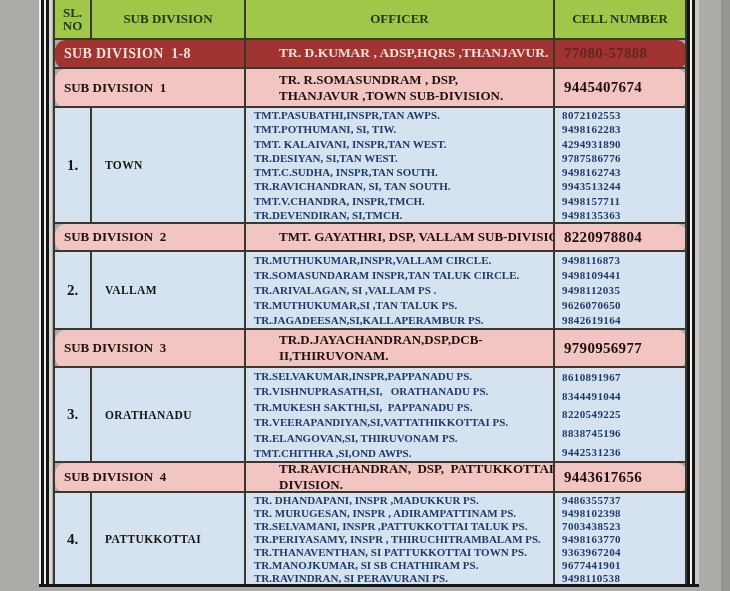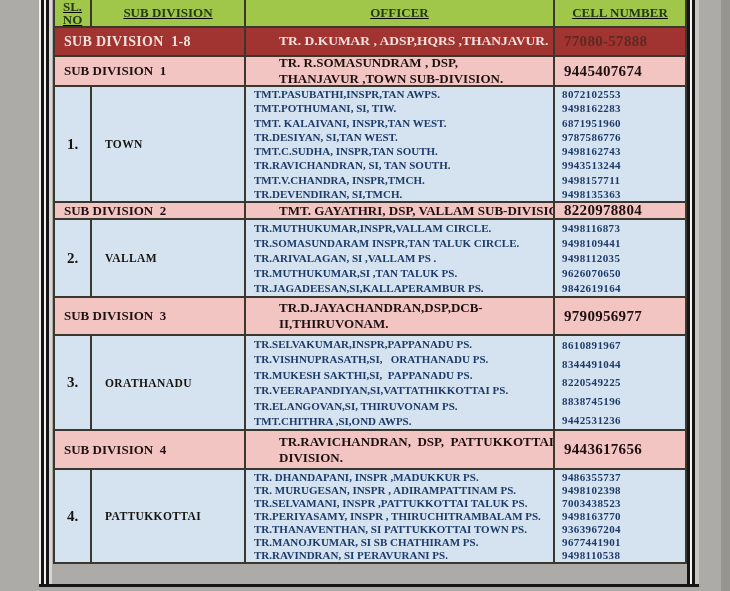--- a/index.html
+++ b/index.html
@@ -20,26 +20,26 @@
 
   
   .doc-table{position:absolute;left:53px;top:0;width:632px;border-left:2px solid var(--border,#3A372F);}
   .row{display:grid;}
   .row.cols4{grid-template-columns:37px 154px 309px 132px;}
   .row.cols3{grid-template-columns:191px 309px 132px;}
   .cell{box-sizing:border-box;border-right:2px solid var(--border,#3A372F);
         border-bottom:2px solid var(--border,#3A372F);overflow:hidden;}
 
   
-  .hdr-row{height:28px;background:var(--green,#A0C64A);text-decoration:underline;}
+  .hdr-row{height:40px;background:var(--green,#A0C64A);}
   .hdr{display:flex;align-items:center;justify-content:center;text-align:center;
        color:var(--green_text,#233A12);font-size:13px;line-height:1.0;padding-bottom:1px;}
 
   
-  .div-row{background:var(--pink,#F2C5C3);color:var(--pink_text,#1E1011);}
+  .div-row{background:var(--pink,#F2C5C3);color:var(--pink_text,#1E1011);border-radius:11px;}
   .div-row .dlabel{display:flex;align-items:center;padding-left:9px;font-size:13px;white-space:pre;}
   .div-row .dcell{display:flex;align-items:center;padding-left:9px;font-size:15px;letter-spacing:.3px;}
   .div-row.dark{background:var(--red,#A13430);color:var(--red_text,#EFE0DB);}
   .div-row.dark .dlabel{font-size:14px;letter-spacing:.3px;}
   .div-row.dark .dcell{color:var(--red_number,#5F2823);}
 
   
   .lines{display:flex;flex-direction:column;}
   .lines .line{white-space:pre;display:flex;align-items:center;}
   .stack-center{justify-content:center;padding-left:9px;font-size:13px;}
@@ -70,21 +70,21 @@
   </div>
 
   <div class="row cols3 div-row dark" style="height:29px">
     <div class="cell dlabel">SUB DIVISION  1-8</div>
     <div class="cell lines stack-center">
         <div class="line">TR. D.KUMAR , ADSP,HQRS ,THANJAVUR.</div>
       </div>
     <div class="cell dcell">77080-57888</div>
   </div>
 
-  <div class="row cols3 div-row" style="height:30px">
+  <div class="row cols3 div-row" style="height:39px">
     <div class="cell dlabel">SUB DIVISION  1</div>
     <div class="cell lines stack-center">
         <div class="line">TR. R.SOMASUNDRAM , DSP,</div>
         <div class="line">THANJAVUR ,TOWN SUB-DIVISION.</div>
       </div>
     <div class="cell dcell">9445407674</div>
   </div>
 
   <div class="row cols4 sec-row" style="height:116px">
     <div class="cell slno">1.</div>
@@ -95,30 +95,30 @@
         <div class="line">TMT. KALAIVANI, INSPR,TAN WEST.</div>
         <div class="line">TR.DESIYAN, SI,TAN WEST.</div>
         <div class="line">TMT.C.SUDHA, INSPR,TAN SOUTH.</div>
         <div class="line">TR.RAVICHANDRAN, SI, TAN SOUTH.</div>
         <div class="line">TMT.V.CHANDRA, INSPR,TMCH.</div>
         <div class="line">TR.DEVENDIRAN, SI,TMCH.</div>
       </div>
     <div class="cell lines numbers">
         <div class="line">8072102553</div>
         <div class="line">9498162283</div>
-        <div class="line">6871951960</div>
+        <div class="line">4294931890</div>
         <div class="line">9787586776</div>
         <div class="line">9498162743</div>
         <div class="line">9943513244</div>
         <div class="line">9498157711</div>
         <div class="line">9498135363</div>
       </div>
   </div>
 
-  <div class="row cols3 div-row" style="height:17px">
+  <div class="row cols3 div-row" style="height:28px">
     <div class="cell dlabel">SUB DIVISION  2</div>
     <div class="cell lines stack-center">
         <div class="line">TMT. GAYATHRI, DSP, VALLAM SUB-DIVISION</div>
       </div>
     <div class="cell dcell">8220978804</div>
   </div>
 
   <div class="row cols4 sec-row" style="height:78px">
     <div class="cell slno">2.</div>
     <div class="cell subname">VALLAM</div>
@@ -160,21 +160,21 @@
       </div>
     <div class="cell lines numbers">
         <div class="line">8610891967</div>
         <div class="line">8344491044</div>
         <div class="line">8220549225</div>
         <div class="line">8838745196</div>
         <div class="line">9442531236</div>
       </div>
   </div>
 
-  <div class="row cols3 div-row" style="height:39px">
+  <div class="row cols3 div-row" style="height:30px">
     <div class="cell dlabel">SUB DIVISION  4</div>
     <div class="cell lines stack-center">
         <div class="line">TR.RAVICHANDRAN,  DSP,  PATTUKKOTTAI</div>
         <div class="line">DIVISION.</div>
       </div>
     <div class="cell dcell">9443617656</div>
   </div>
 
   <div class="row cols4 sec-row" style="height:94px">
     <div class="cell slno">4.</div>

